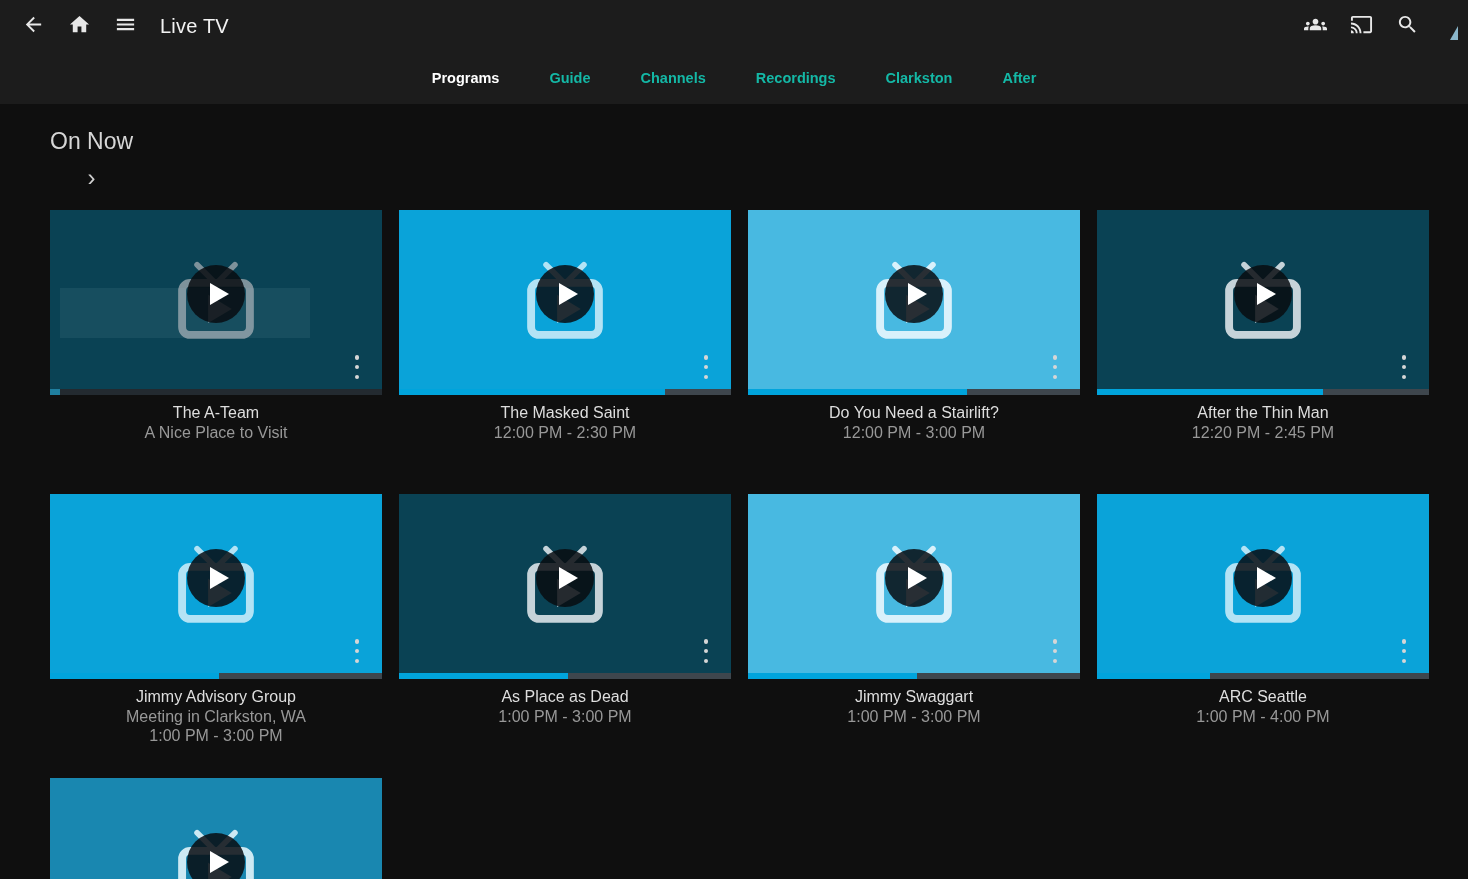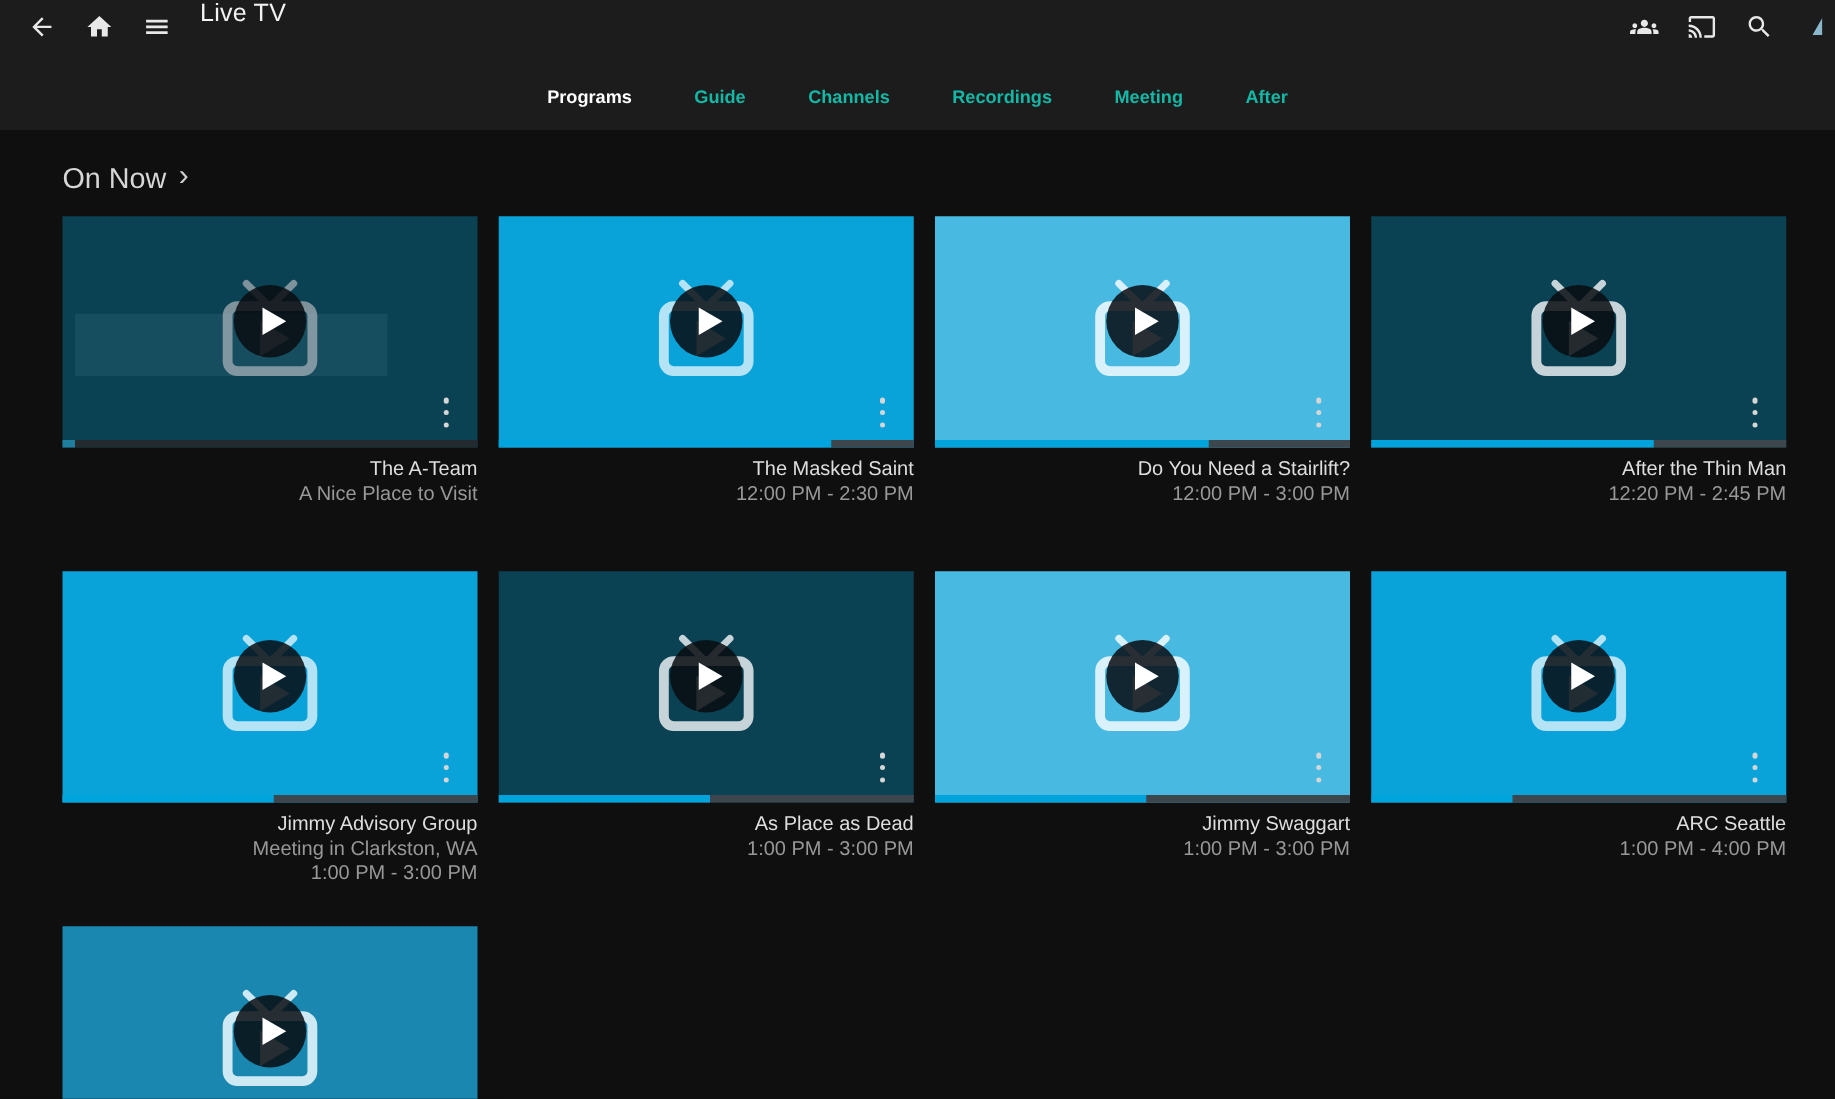--- a/index.html
+++ b/index.html
@@ -5,21 +5,21 @@
   * { margin:0; padding:0; box-sizing:border-box; }
   html,body { width:1468px; height:879px; overflow:hidden; }
   body {
     background:#0f0f0f;
     font-family:"Liberation Sans", "DejaVu Sans", sans-serif;
     color:#ddd;
   }
   
   .app-header { background:#1c1c1c; }
   .topbar {
-    height:52px; display:flex; padding:0 10px;
+    height:52px; display:flex; align-items:center; padding:0 10px;
   }
   .icon-btn {
     width:46px; height:46px; border:none; background:transparent; color:#e8e8e8;
     display:flex; align-items:center; justify-content:center; cursor:pointer; border-radius:50%;
   }
   .icon-btn svg { width:23px; height:23px; fill:currentColor; }
   .app-title { font-size:20px; font-weight:400; color:#f2f2f2; margin-left:12px; letter-spacing:.2px; }
   .topbar-spacer { flex:1; }
   .partial-icon {
     width:10px; height:14px; margin-left:18px; margin-top:14px;
@@ -32,21 +32,21 @@
   .tab {
     border:none; background:transparent; color:#14b8a6; font-weight:700;
     font-size:14.5px; padding:10px 18px; cursor:pointer;
     font-family:"Liberation Sans", sans-serif;
   }
   .tab.active { color:#ffffff; }
   
   main { padding-left:50px; }
   .section-title {
     margin-top:24px; font-size:23px; color:#d6d6d6; display:flex; align-items:center;
-    gap:10px; cursor:pointer; width:max-content;
+    gap:10px; cursor:pointer; width:max-content;flex-direction:column;
   }
   .section-title .chev { font-size:24px; color:#cfcfcf; transform:translateY(-1px); }
   .grid {
     margin-top:17px; display:flex; flex-wrap:wrap; column-gap:17px; width:1418px;
   }
   .cell { width:332px; height:284px; }
   .card-image {
     position:relative; width:332px; height:185px; cursor:pointer;
     display:flex; align-items:center; justify-content:center;
   }
@@ -67,21 +67,21 @@
   .more-menu {
     position:absolute; right:16px; bottom:16px; width:18px; height:24px;
     display:flex; flex-direction:column; align-items:center; justify-content:space-between;
     cursor:pointer;
   }
   .more-menu i { width:4.5px; height:4.5px; border-radius:50%; background:#d6d6d6; }
   .progress {
     position:absolute; left:0; bottom:0; width:100%; height:6px; background:#3e464d;
   }
   .progress .fill { height:100%; background:#00a4dc; }
-  .card-text { text-align:right; padding-top:8px; line-height:19.5px; }
+  .card-text { text-align:center; padding-top:8px; line-height:19.5px; }
   .card-title { font-size:16px; color:#dedede; cursor:pointer; }
   .card-sub, .card-time { font-size:16px; color:#989898; }
 </style>
 </head>
 <body>
 
 <header class="app-header">
   <div class="topbar">
     <button class="icon-btn">
       <span><svg viewBox="0 0 24 24" width="23" height="23" fill="#e8e8e8">
@@ -119,21 +119,21 @@
   </div>
   <nav class="tabs" id="tabs-nav">
   <button class="tab active">Programs</button>
 
   <button class="tab">Guide</button>
 
   <button class="tab">Channels</button>
 
   <button class="tab">Recordings</button>
 
-  <button class="tab">Meeting</button>
+  <button class="tab">Clarkston</button>
 
   <button class="tab">After</button>
 </nav>
 </header>
 
 <main>
   <div class="section-title">
     <span>On Now</span>
     <span class="chev">›</span>
   </div>

